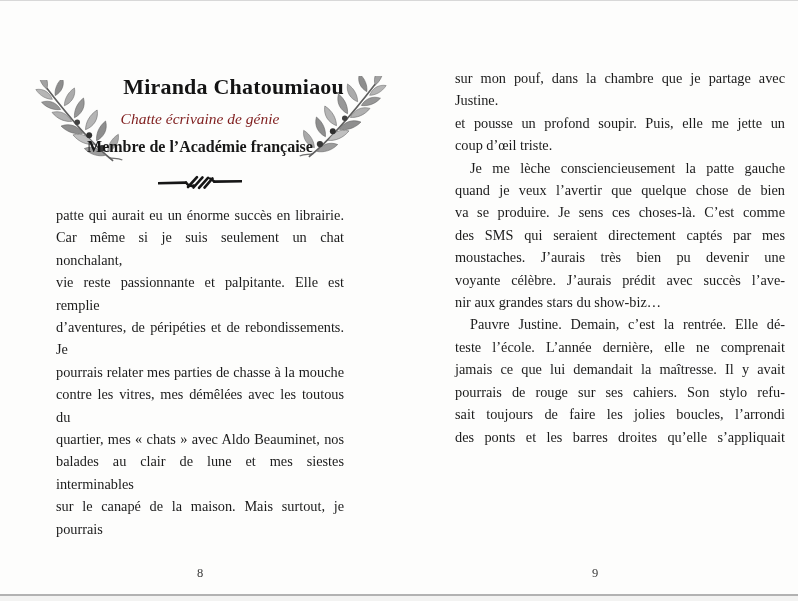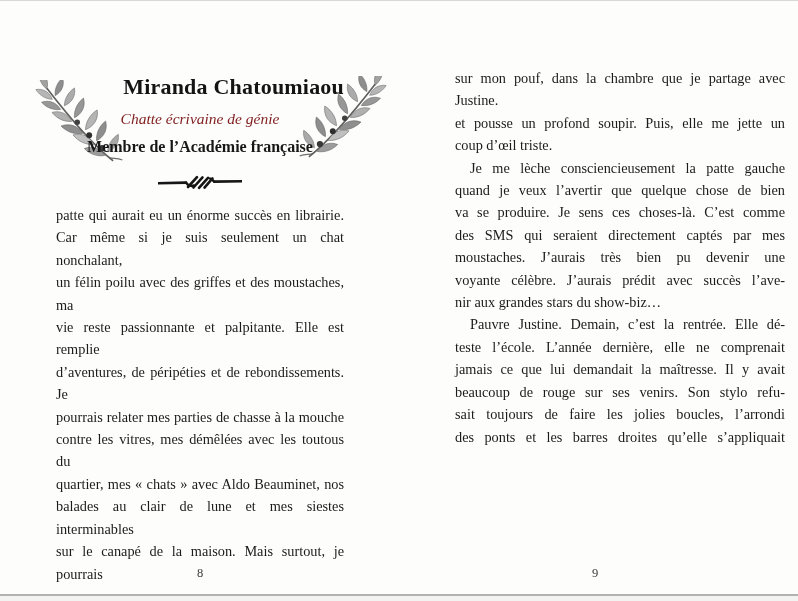--- a/index.html
+++ b/index.html
@@ -97,21 +97,20 @@
     <div class="affil">Membre de l’Académie française</div>
     <div class="divider">
       <svg width="84" height="17" viewBox="0 0 84 17">
           <use href="#rope-knot"></use>
         </svg>
     </div>
   </div>
   <div class="body-text">
       <div class="line">patte qui aurait eu un énorme succès en librairie.</div>
       <div class="line">Car même si je suis seulement un chat nonchalant,</div>
-      <div class="line">un félin poilu avec des griffes et des moustaches, ma</div>
       <div class="line">vie reste passionnante et palpitante. Elle est remplie</div>
       <div class="line">d’aventures, de péripéties et de rebondissements. Je</div>
       <div class="line">pourrais relater mes parties de chasse à la mouche</div>
       <div class="line">contre les vitres, mes démêlées avec les toutous du</div>
       <div class="line">quartier, mes « chats » avec Aldo Beauminet, nos</div>
       <div class="line">balades au clair de lune et mes siestes interminables</div>
       <div class="line">sur le canapé de la maison. Mais surtout, je pourrais</div>
     </div>
   <div class="folio">8</div>
 </div>
@@ -125,21 +124,21 @@
       <div class="line indent">Je me lèche consciencieusement la patte gauche</div>
       <div class="line">quand je veux l’avertir que quelque chose de bien</div>
       <div class="line">va se produire. Je sens ces choses-là. C’est comme</div>
       <div class="line">des SMS qui seraient directement captés par mes</div>
       <div class="line">moustaches. J’aurais très bien pu devenir une</div>
       <div class="line">voyante célèbre. J’aurais prédit avec succès l’ave-</div>
       <div class="line end">nir aux grandes stars du show-biz…</div>
       <div class="line indent">Pauvre Justine. Demain, c’est la rentrée. Elle dé-</div>
       <div class="line">teste l’école. L’année dernière, elle ne comprenait</div>
       <div class="line">jamais ce que lui demandait la maîtresse. Il y avait</div>
-      <div class="line">beaucoup de rouge sur ses venirs. Son stylo refu-</div>
+      <div class="line">pourrais de rouge sur ses cahiers. Son stylo refu-</div>
       <div class="line">sait toujours de faire les jolies boucles, l’arrondi</div>
       <div class="line">des ponts et les barres droites qu’elle s’appliquait</div>
     </div>
   <div class="folio">9</div>
 </div>
 
 <div class="edge-bottom-shadow"></div>
 <div class="edge-bottom"></div>
 
 </body></html>

